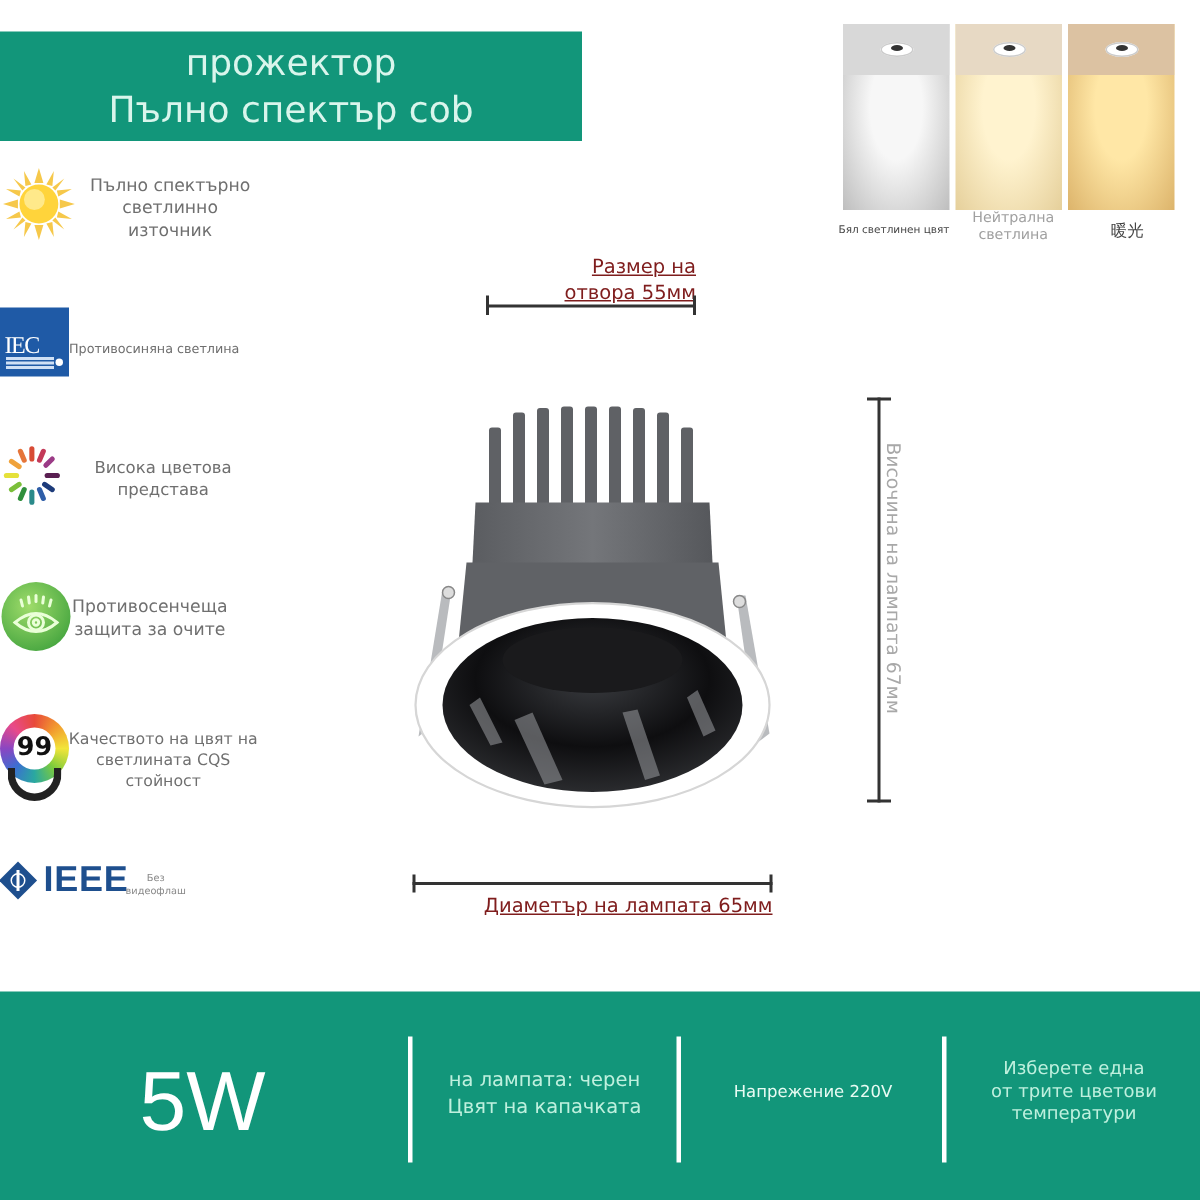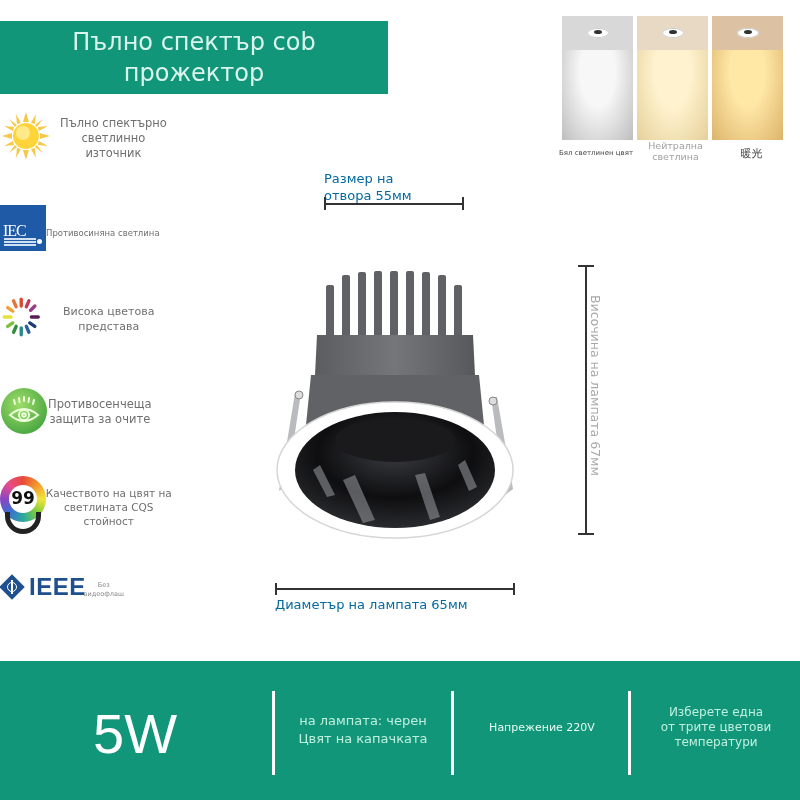--- a/index.html
+++ b/index.html
@@ -21,21 +21,21 @@
 
     .swatches { position: absolute; left: 562px; top: 16px; display: flex; gap: 4px; }
     .swatch { width: 71px; height: 124px; position: relative; overflow: hidden; }
     .swatch .ceiling { position: absolute; left: 0; top: 0; width: 100%; height: 34px; }
     .swatch .lamp { position: absolute; left: 50%; top: 12px; width: 22px; height: 10px; margin-left: -11px; border-radius: 50%; background: #fff; box-shadow: 0 0 0 1px #ccc inset; }
     .swatch .lamp::after { content: ""; position: absolute; left: 7px; top: 2px; width: 8px; height: 4px; border-radius: 50%; background: #333; }
     .swatch-labels { position: absolute; left: 552px; top: 141px; width: 248px; }
     .swatch-label { position: absolute; text-align: center; color: #444; }
 
     .dim-top { position: absolute; left: 324px; top: 170px; width: 140px; }
-    .dim-text { color: #0369a1; font-size: 13px; text-align: left; line-height: 17px; }
+    .dim-text { color: #7f1d1d; font-size: 13px; text-align: right; line-height: 17px; text-decoration: underline; }
     .hline { position: absolute; height: 1.5px; background: #333; }
     .vtick { position: absolute; width: 1.5px; background: #333; }
 
     .lamp-area { position: absolute; left: 255px; top: 265px; width: 280px; height: 295px; }
 
     .dim-right { position: absolute; left: 576px; top: 265px; width: 30px; height: 270px; }
     .vtext { position: absolute; left: 12px; top: 30px; writing-mode: vertical-rl; color: #a8a8a8; font-size: 12.5px; }
 
     .dim-bottom { position: absolute; left: 275px; top: 583px; width: 240px; }
 
@@ -43,22 +43,22 @@
       position: absolute; left: 0; top: 661px; width: 800px; height: 139px;
       background: #12967a;
     }
     .spec { position: absolute; color: #bff0de; text-align: center; }
     .divider { position: absolute; top: 691px; width: 3px; height: 84px; background: #ffffff; }
   </style>
 </head>
 <body>
 
 <div class="title-banner">
+  <div>прожектор</div>
   <div>Пълно спектър cob</div>
-  <div>прожектор</div>
 </div>
 
 <div class="swatches">
   <div class="swatch" id="sw0" style="background: radial-gradient(70% 80% at 50% 45%, rgb(247, 247, 247) 0%, rgb(247, 247, 247) 35%, rgb(189, 189, 189) 100%);">
     <div class="ceiling" style="background: rgb(216, 216, 216);"></div>
     <div class="lamp"></div>
   </div>
   <div class="swatch" id="sw1" style="background: radial-gradient(70% 80% at 50% 45%, rgb(255, 243, 207) 0%, rgb(255, 243, 207) 35%, rgb(229, 207, 154) 100%);">
     <div class="ceiling" style="background: rgb(231, 217, 196);"></div>
     <div class="lamp"></div>

